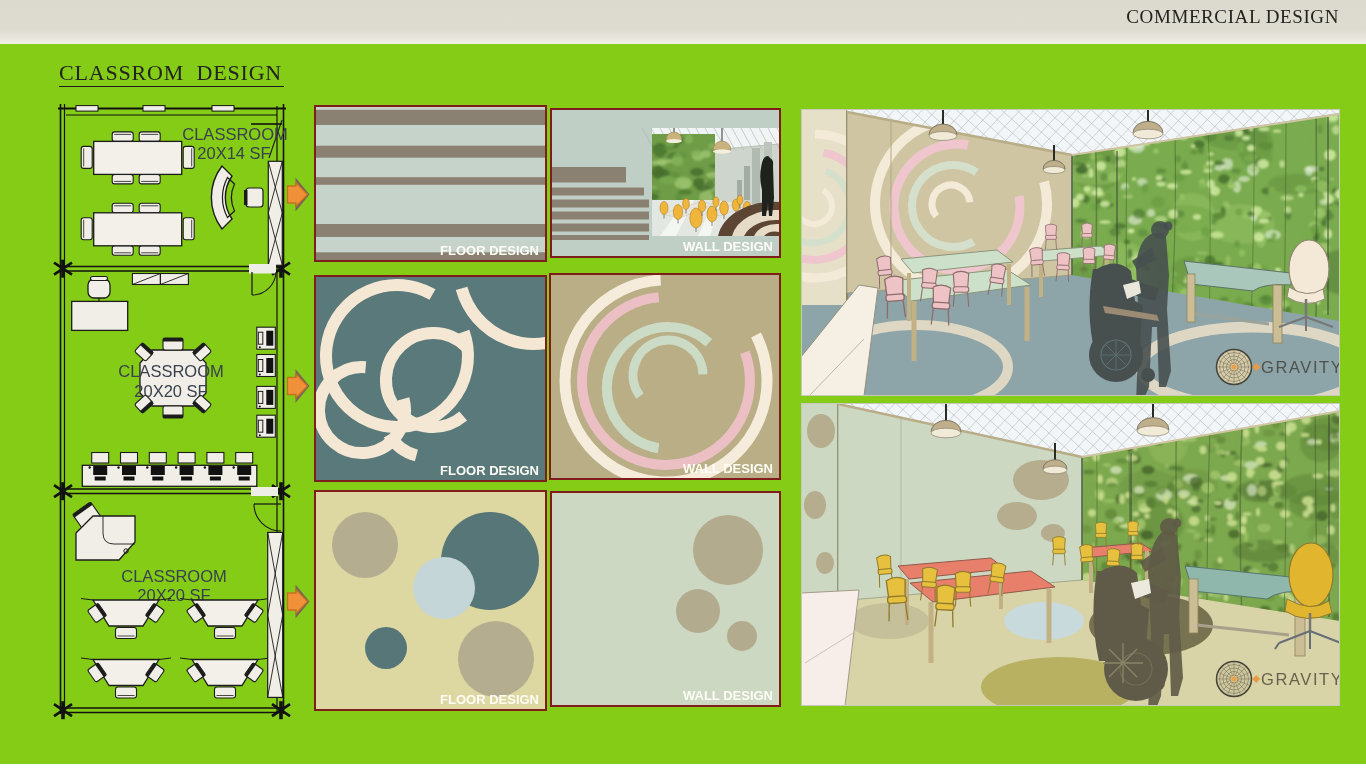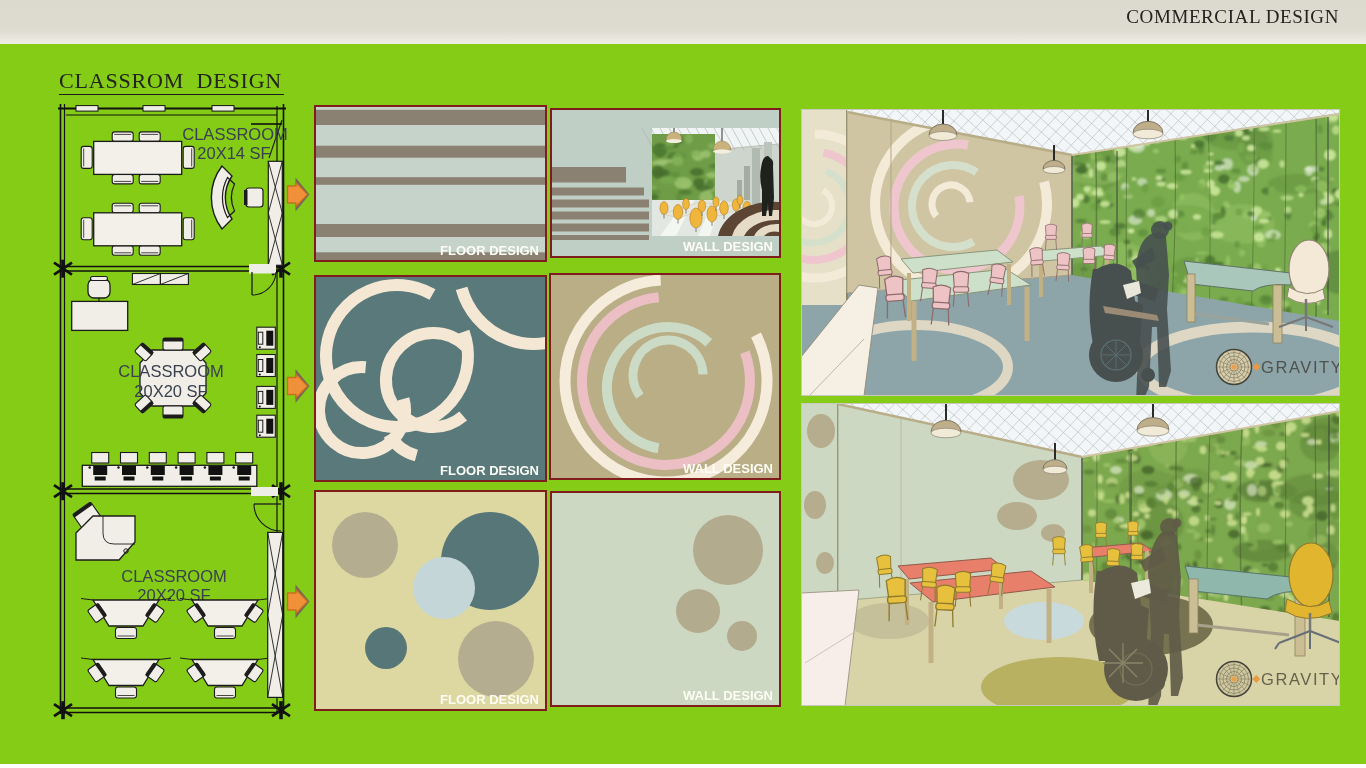--- a/index.html
+++ b/index.html
@@ -8,21 +8,21 @@
 .serif{font-family:"Liberation Serif",serif;color:#23231f}
 </style>
 </head>
 <body>
 <div id="page">
 
 <div style="position:absolute;left:0;top:0;width:1366px;height:44px;background:linear-gradient(#dcdacf 0px,#dedcd1 30px,#e8e6dc 38px,#efeee6 44px)"></div>
 
 <div class="serif" style="position:absolute;right:27px;top:6px;font-size:19px;letter-spacing:0.6px">COMMERCIAL DESIGN</div>
 
-<div class="serif" style="position:absolute;left:59px;top:68px;font-size:22px;letter-spacing:0.8px;border-bottom:1.5px solid #1c1c1c;padding:0 2px 0 0">CLASSROM&nbsp; DESIGN</div>
+<div class="serif" style="position:absolute;left:59px;top:60px;font-size:22px;letter-spacing:0.8px;border-bottom:1.5px solid #1c1c1c;padding:0 2px 0 0">CLASSROM&nbsp; DESIGN</div>
 
 <svg style="position:absolute;left:0;top:0" width="1366" height="768" viewBox="0 0 1366 768">
 
 <g>
         <line x1="60.5" y1="104" x2="60.5" y2="714" stroke="#111" stroke-width="1.6"></line>
         <line x1="64.5" y1="104" x2="64.5" y2="714" stroke="#111" stroke-width="1.2"></line>
       </g>
 
 <g>
         <line x1="277" y1="106" x2="277" y2="712" stroke="#111" stroke-width="1.2"></line>

